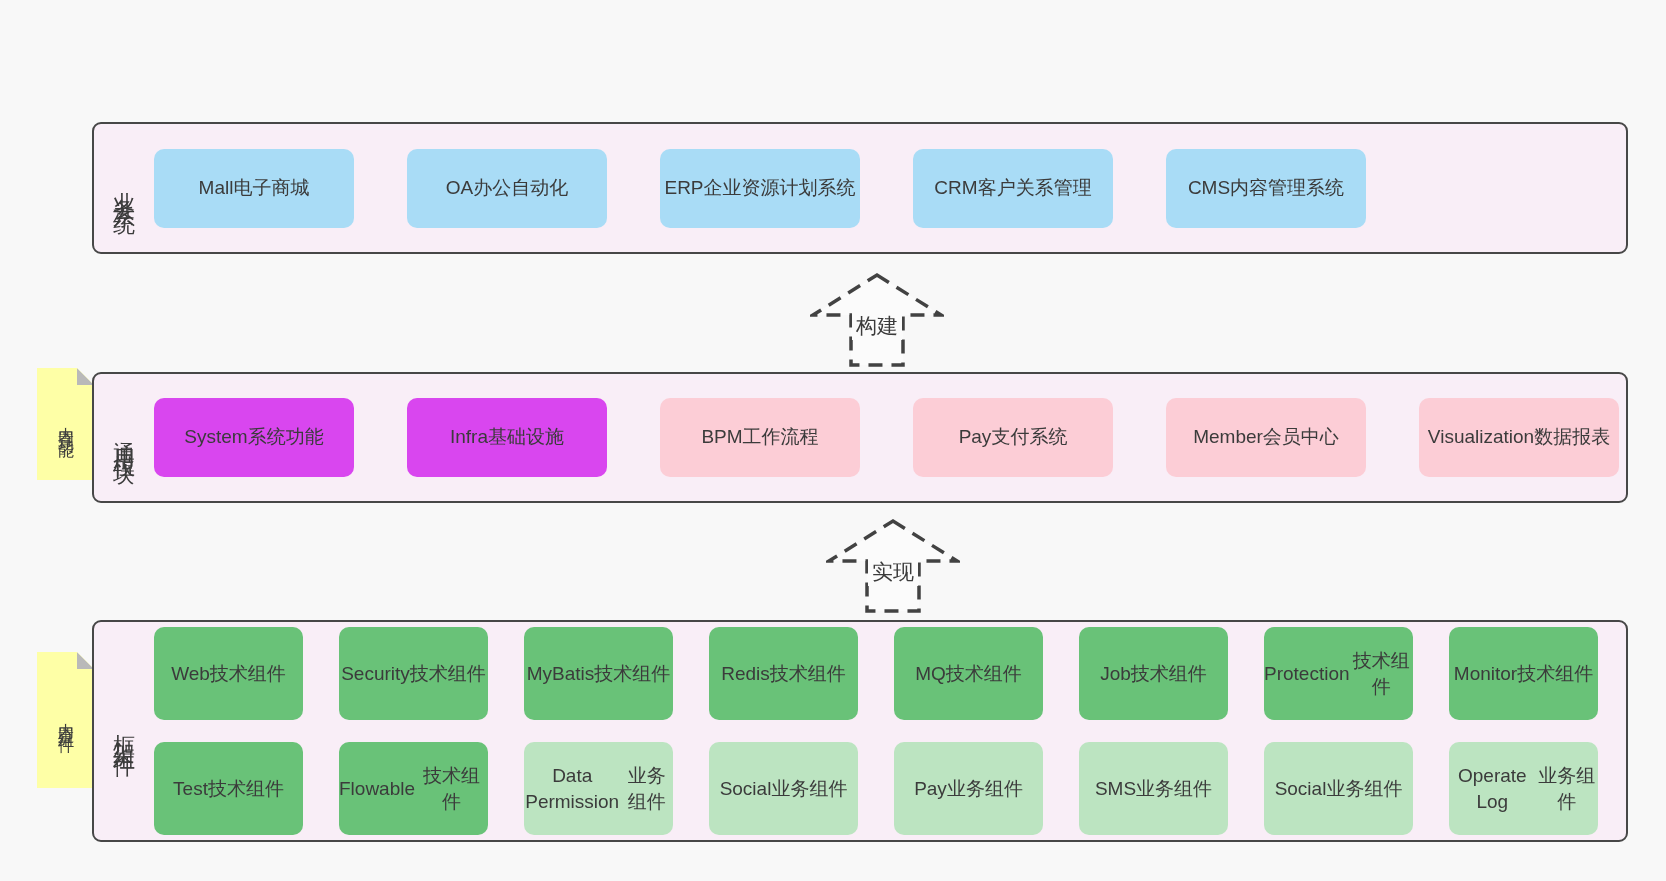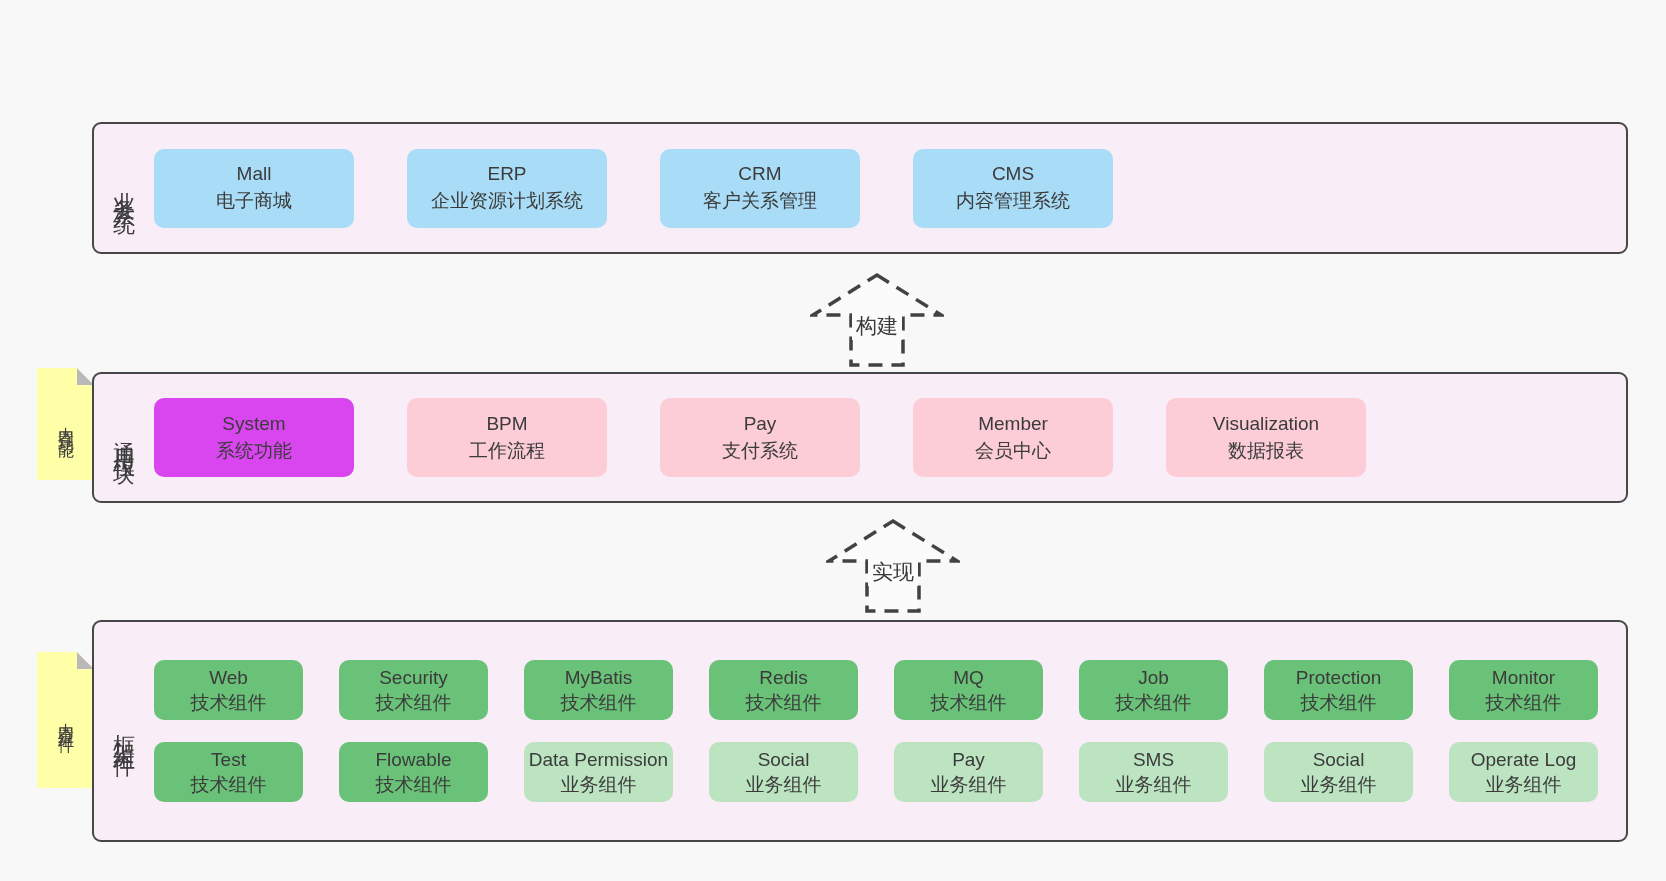--- a/index.html
+++ b/index.html
@@ -24,24 +24,24 @@
     writing-mode:vertical-rl; text-orientation:upright;
     font-size:22px; letter-spacing:7px; color:#3b3b3b;
   }
   .boxes { flex:1; display:flex; gap:53px; align-items:center; }
   .boxes-grid { flex:1; display:flex; flex-direction:column; gap:22px; }
   .boxes-row { display:flex; gap:36px; align-items:center; }
 
   
   .box {
     width:200px; height:79px; border-radius:10px;
-    display:flex; flex-direction:column; justify-content:center; align-items:center;
+    display:flex; flex-direction:row; justify-content:center; align-items:center;
     text-align:center; font-size:19px; line-height:1.42; flex:0 0 auto;
   }
-  .box.small { width:149px; height:60px; line-height:1.32; }
+  .box.small { width:149px; height:93px; line-height:1.32; }
   .blue       { background:#a9dcf6; }
   .red        { background:#d946ef; }
   .pink       { background:#fccdd6; }
   .green      { background:#69c278; }
   .lightgreen { background:#bce4c1; }
 
   
   .arrow { position:absolute; width:134px; height:96px; z-index:1; }
   #arrow-build     { left:810px; top:272px; }
   #arrow-implement { left:826px; top:518px; }
@@ -69,20 +69,24 @@
 <body>
 
 <div class="layer" id="layer-business">
   <div class="layer-label">业务系统</div>
   <div class="boxes">
     <div class="box blue">
       <div>Mall</div>
       <div>电子商城</div>
     </div>
     <div class="box blue">
+      <div>OA</div>
+      <div>办公自动化</div>
+    </div>
+    <div class="box blue">
       <div>ERP</div>
       <div>企业资源计划系统</div>
     </div>
     <div class="box blue">
       <div>CRM</div>
       <div>客户关系管理</div>
     </div>
     <div class="box blue">
       <div>CMS</div>
       <div>内容管理系统</div>
@@ -99,20 +103,24 @@
 
 <div class="sticky" id="sticky-common">内置功能</div>
 
 <div class="layer" id="layer-common">
   <div class="layer-label">通用模块</div>
   <div class="boxes">
     <div class="box red">
       <div>System</div>
       <div>系统功能</div>
     </div>
+    <div class="box red">
+      <div>Infra</div>
+      <div>基础设施</div>
+    </div>
     <div class="box pink">
       <div>BPM</div>
       <div>工作流程</div>
     </div>
     <div class="box pink">
       <div>Pay</div>
       <div>支付系统</div>
     </div>
     <div class="box pink">
       <div>Member</div>

